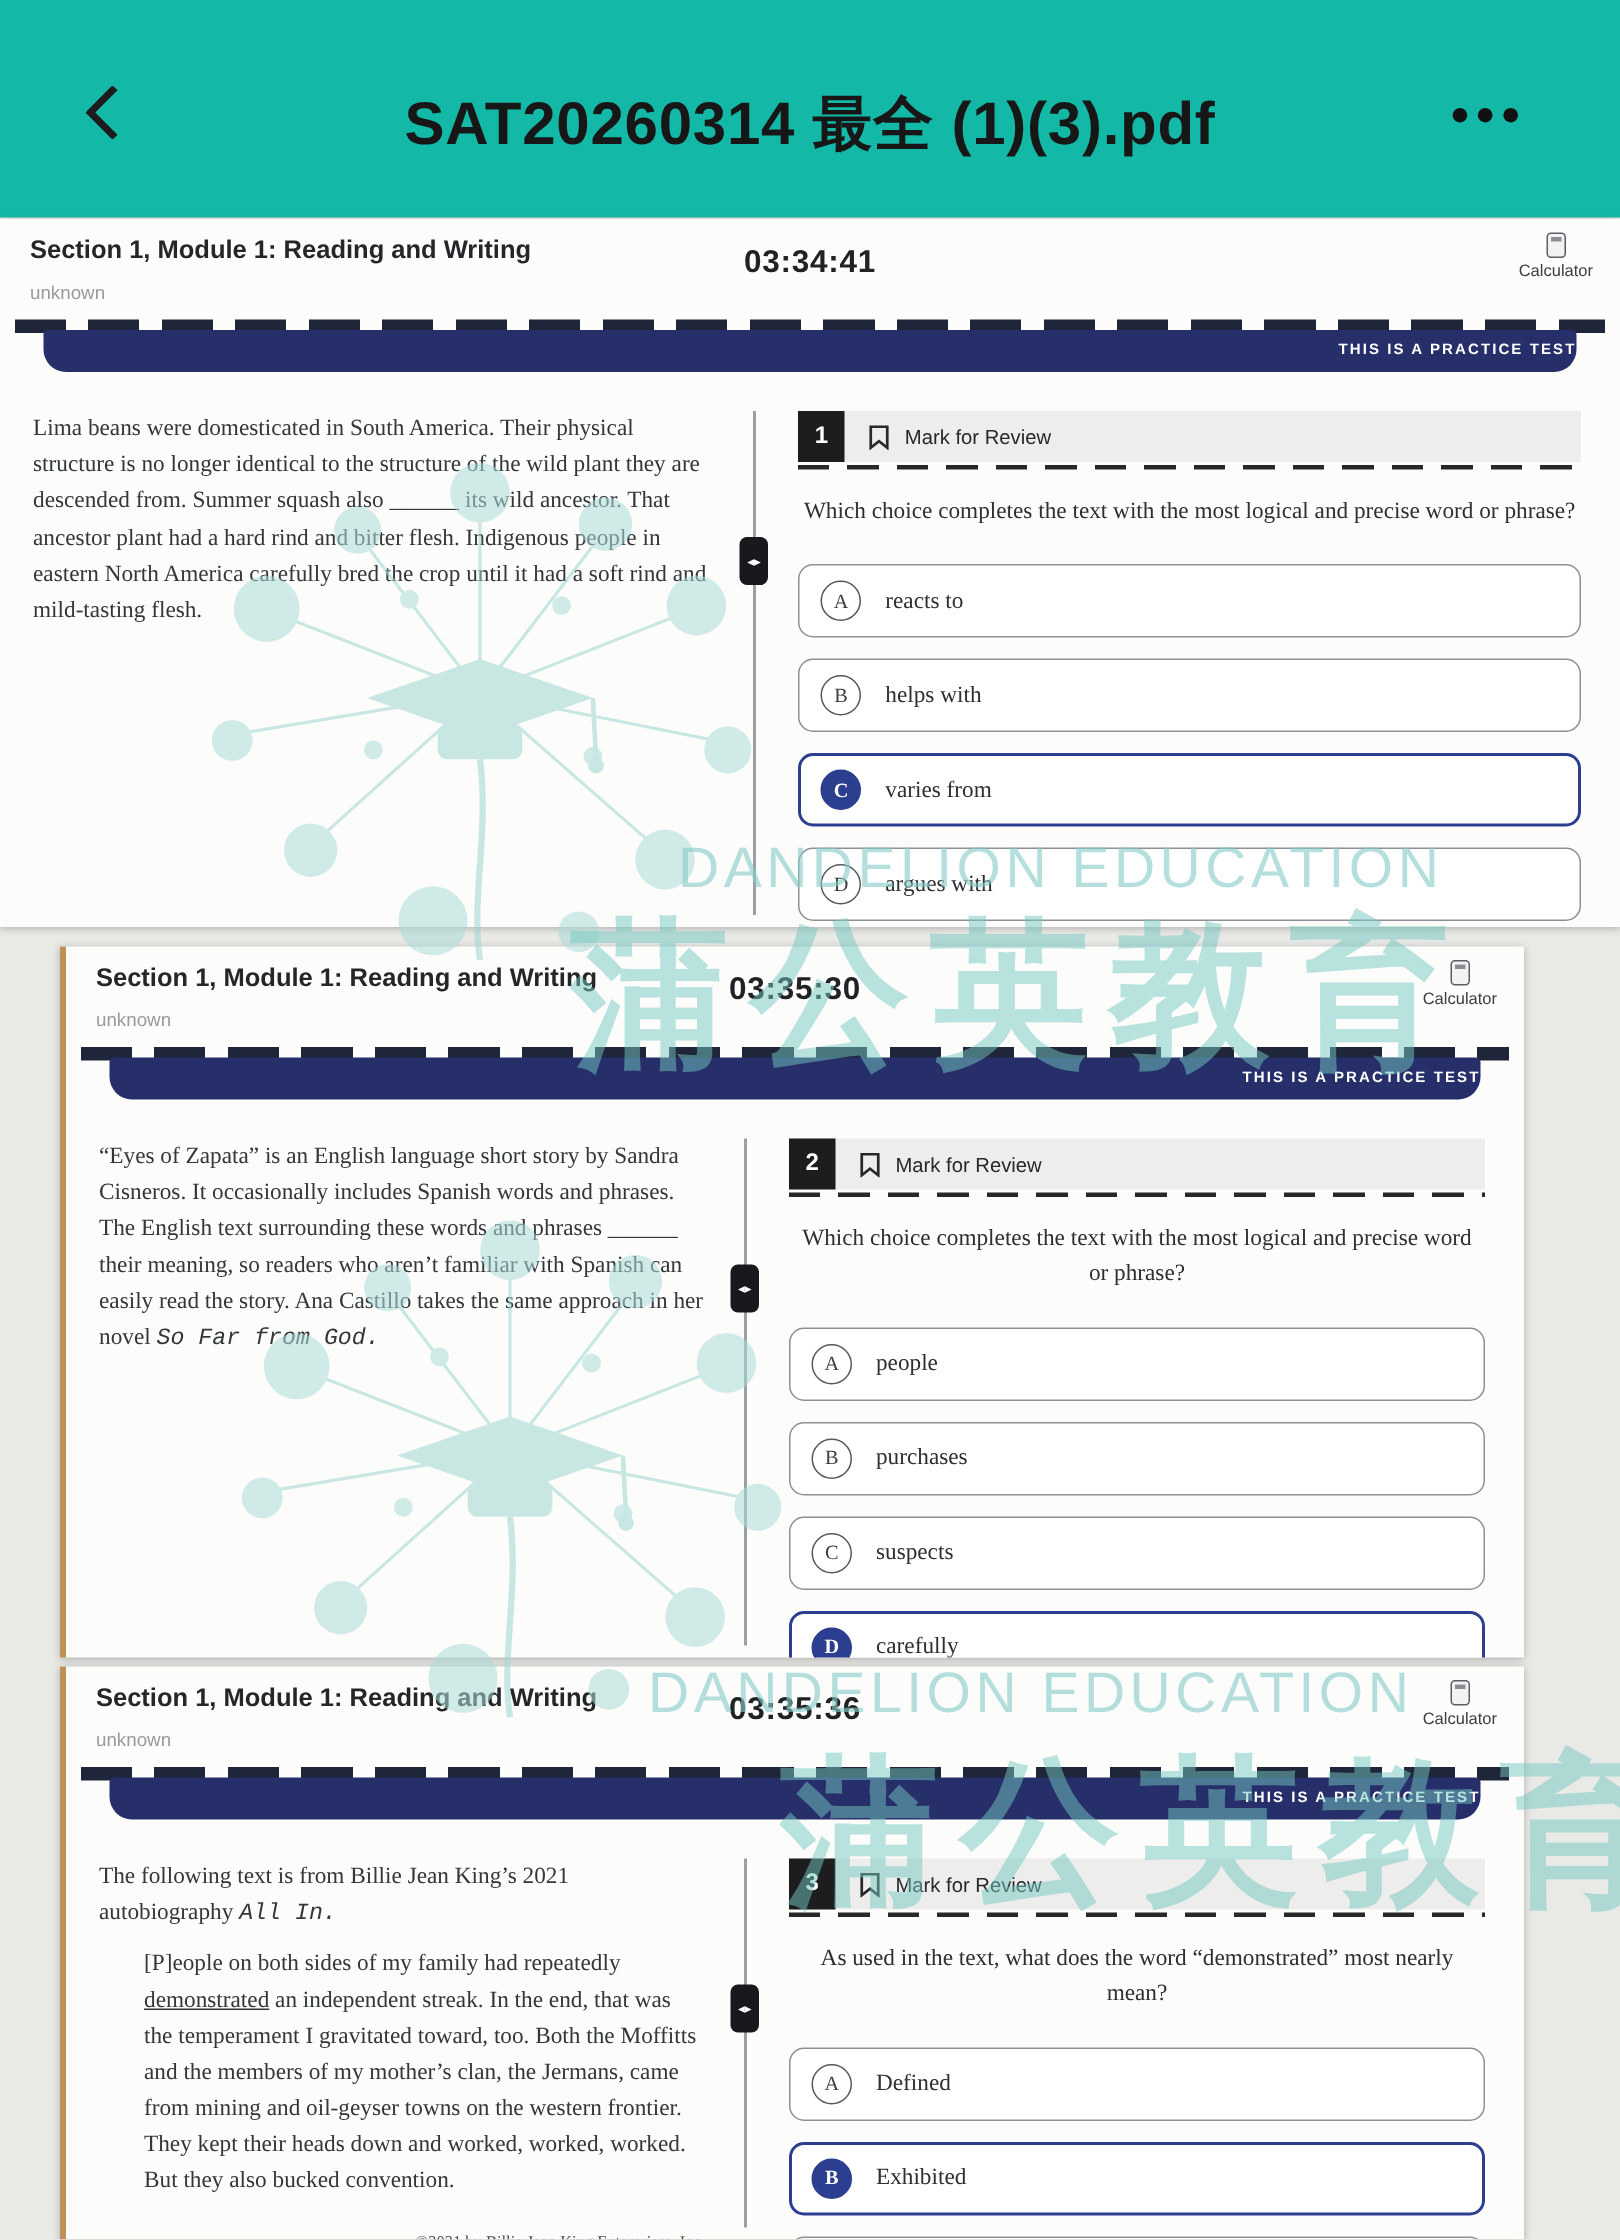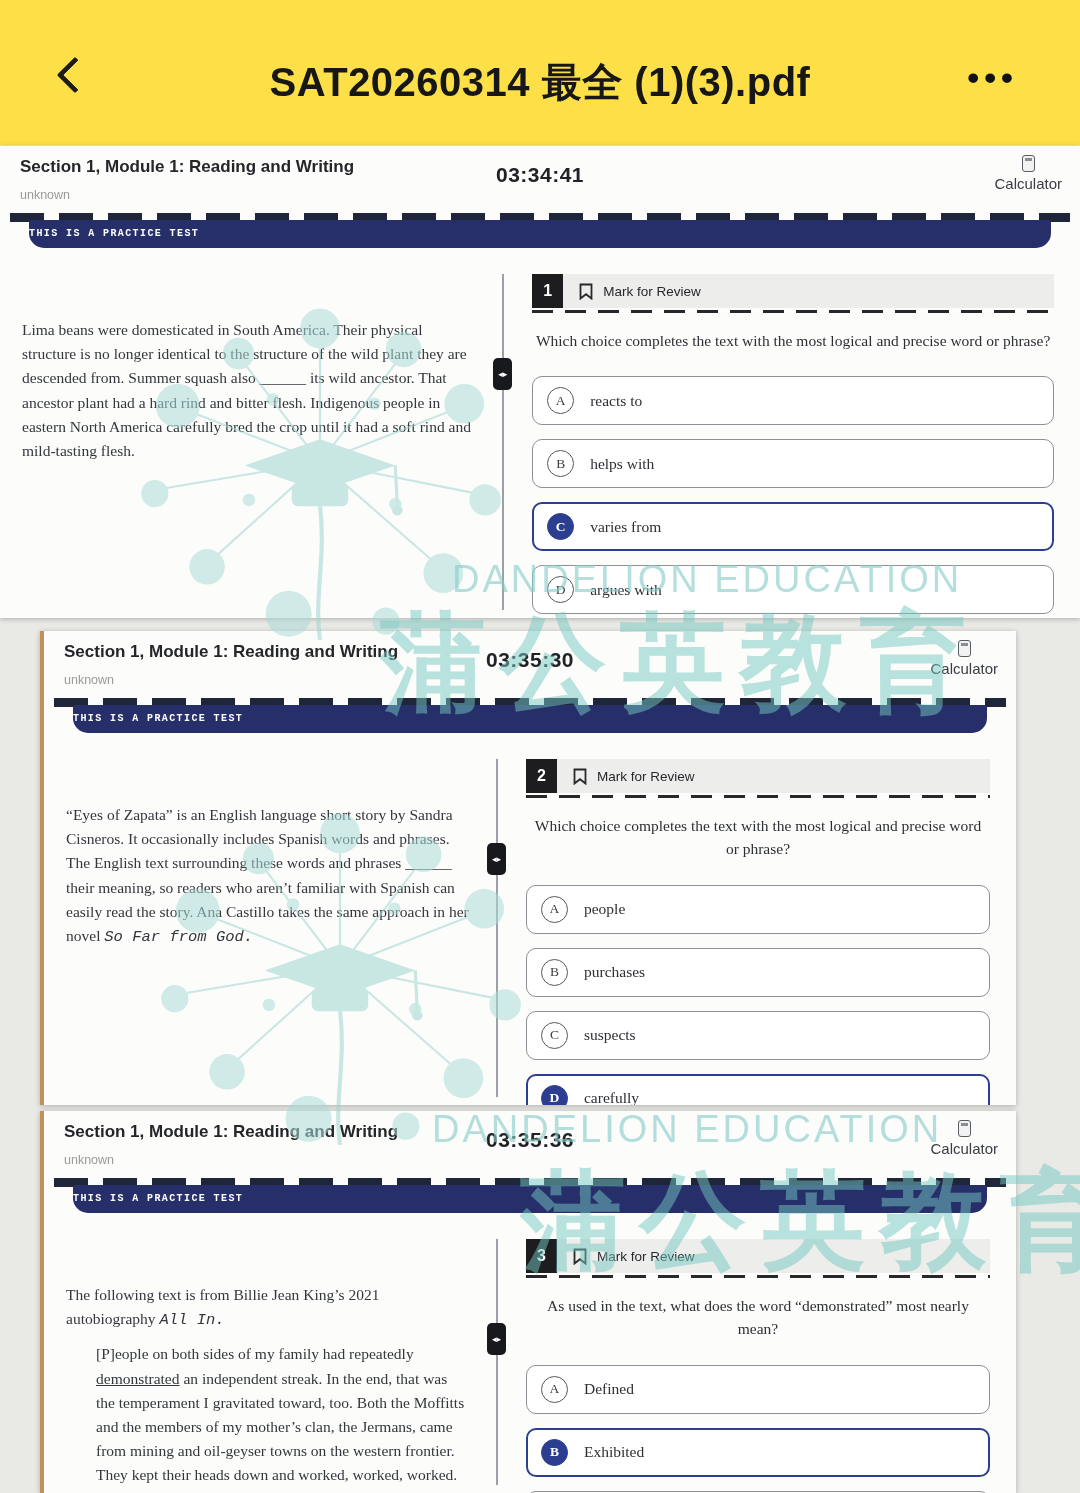--- a/index.html
+++ b/index.html
@@ -4,21 +4,21 @@
 <style>
   * { margin:0; padding:0; box-sizing:border-box; }
   html,body { width:1080px; height:1493px; }
   body {
     position:relative; overflow:hidden;
     background:#e9e9e6;
     font-family:"Liberation Sans", sans-serif;
     color:#1d1f22;
   }
   
-  .app-bar { position:absolute; top:0; left:0; width:1080px; height:145px; background:#fde047; }
+  .app-bar { position:absolute; top:0; left:0; width:1080px; height:145px; background:#14b8a6; }
   .back-chevron { position:absolute; left:62px; top:62px; width:26px; height:26px;
     border-left:5px solid #1c1c1c; border-bottom:5px solid #1c1c1c; transform:rotate(45deg); border-radius:2px; cursor:pointer; }
   .doc-title { position:absolute; top:55px; left:0; width:100%; text-align:center;
     font-size:40px; font-weight:700; color:#171717; letter-spacing:.5px; }
   .more-dots { position:absolute; right:62px; top:58px; font-size:34px; font-weight:700;
     letter-spacing:5px; color:#111; cursor:pointer; }
 
   
   .panel { position:absolute; background:#fcfcfb; overflow:hidden; z-index:1;
     box-shadow:0 1px 5px rgba(60,60,60,.35); }
@@ -28,31 +28,31 @@
 
   .panel-header { position:relative; height:64px; }
   .section-title { position:absolute; left:20px; top:11px; font-size:17px; font-weight:700; color:#24262a; }
   .user-label { position:absolute; left:20px; top:42px; font-size:12.5px; color:#9a9a9a; }
   .exam-timer { position:absolute; left:50%; transform:translateX(-50%); top:17px;
     font-size:21px; font-weight:700; color:#202226; letter-spacing:.5px; }
   .calc-wrap { position:absolute; right:18px; top:9px; text-align:center; cursor:pointer; }
   .calc-icon { width:13px; height:17px; border:1.6px solid #5a5d62; border-radius:3px; margin:0 auto 3px;
     position:relative; background:#f2f2f2; }
   .calc-icon::before { content:""; position:absolute; top:2px; left:2px; right:2px; height:3px; background:#8a8d92; }
-  .calc-label { font-size:15px; color:#3a3d42; }
+  .calc-label { font-size:11px; color:#3a3d42; }
 
   .dash-row { height:9px; margin:3px 10px 0;
     background:repeating-linear-gradient(90deg,#20263a 0 34px, transparent 34px 49px); }
   .practice-banner { width:calc(100% - 58px); margin:-2px auto 0; background:#272f6a; color:#fff;
-    text-align:left; font-size:10px; font-weight:700; letter-spacing:1.4px;
-    padding:8px 0 9px; border-radius:3px 3px 15px 15px;font-family:Liberation Mono, monospace; }
+    text-align:right; font-size:10px; font-weight:700; letter-spacing:1.4px;
+    padding:8px 0 9px; border-radius:3px 3px 15px 15px; }
 
   .content { display:flex; align-items:stretch; padding-top:26px; height:calc(100% - 110px); }
   .passage-col { width:46.5%; padding:0 26px 0 22px;
-    font-family:"Liberation Serif", serif; font-size:15.5px; line-height:1.56; color:#33373c;margin-top:44px; }
+    font-family:"Liberation Serif", serif; font-size:15.5px; line-height:1.56; color:#33373c; }
   .divider-col { width:2px; background:#9aa0a6; position:relative; flex:none; }
   .divider-handle { position:absolute; top:84px; left:-9px; width:19px; height:32px; background:#17191d;
     border-radius:5px; color:#fff; display:flex; align-items:center; justify-content:center;
     font-size:9px; letter-spacing:0; cursor:col-resize; }
   .question-col { flex:1; padding:0 26px 0 28px; }
 
   .q-head { display:flex; align-items:center; background:#ededec; height:34px; cursor:pointer; }
   .q-num { width:31px; height:34px; background:#1d1d20; color:#fff; font-size:16px; font-weight:700;
     display:flex; align-items:center; justify-content:center; flex:none; }
   .bookmark { margin:0 10px 0 16px; flex:none; display:flex; }

